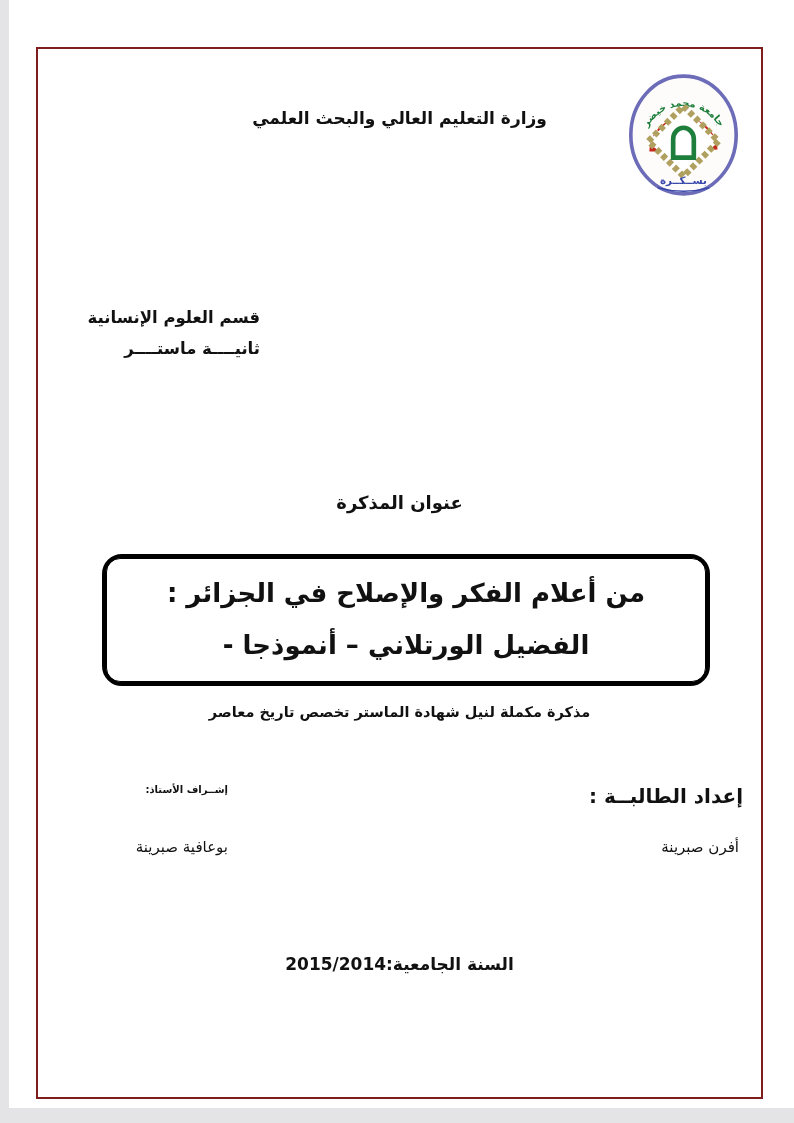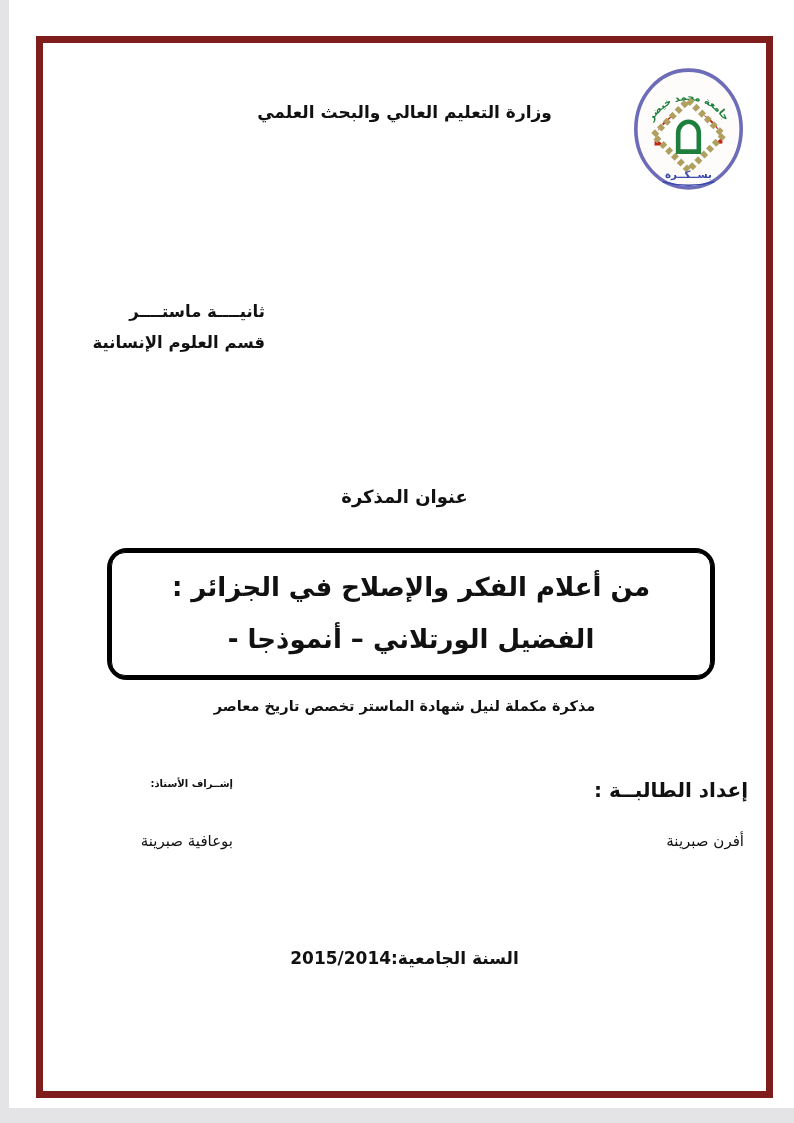--- a/index.html
+++ b/index.html
@@ -9,23 +9,23 @@
     position:relative;overflow:hidden;
     font-family:"DejaVu Sans",sans-serif;
     color:#111;
   }
   .page{
     position:absolute;left:9px;top:0;
     width:785px;height:1108px;
     background:#ffffff;
   }
   .frame{
-    position:absolute;left:27px;top:36px;
+    position:absolute;left:27px;top:47px;
     width:723px;height:1048px;
-    border:7px solid #7f1d1d;
+    border:2px solid #7f1d1d;
   }
   .abs{position:absolute;}
   .center{left:0;right:0;text-align:center;}
   .bold{font-weight:bold;}
   .rtl{direction:rtl;}
 
   .ministry{top:48px;font-size:17px;line-height:43px;}
   .logo-wrap{top:24px;right:20px;width:115px;height:126px;}
 
   .faculty{top:253px;right:18px;text-align:right;font-size:16.5px;line-height:31px;}
@@ -75,22 +75,22 @@
           <rect x="31" y="42" width="48" height="48" fill="#ffffff" stroke-width="6" stroke-dasharray="5,3" stroke="#b0a05f"></rect>
         </g>
         <path d="M 45,82 V 64 a 10,11 0 0 1 20,0 V 82 Z" fill="#ffffff" stroke-width="4.5" stroke="#1e7f3c"></path>
         <text x="55" y="107" text-anchor="middle" font-size="10" font-weight="bold" fill="#3949ab">بســكــرة</text>
         <path d="M 30,111 Q 55,118 80,111" fill="none" stroke-width="1.5" stroke="#3949ab"></path>
       </svg>
     </div>
 
 
     <div class="abs department bold rtl">
+      <div>قسم العلوم الإنسانية</div>
       <div>ثانيــــة ماستــــر</div>
-      <div>قسم العلوم الإنسانية</div>
     </div>
 
     <div class="abs center memo-label bold rtl">عنوان المذكرة</div>
 
     <div class="abs title-box">
       <div class="title-box-inner">
         <div class="title-line rtl">من أعلام الفكر والإصلاح في الجزائر :</div>
         <div class="title-line rtl">الفضيل الورتلاني – أنموذجا -</div>
       </div>
     </div>

